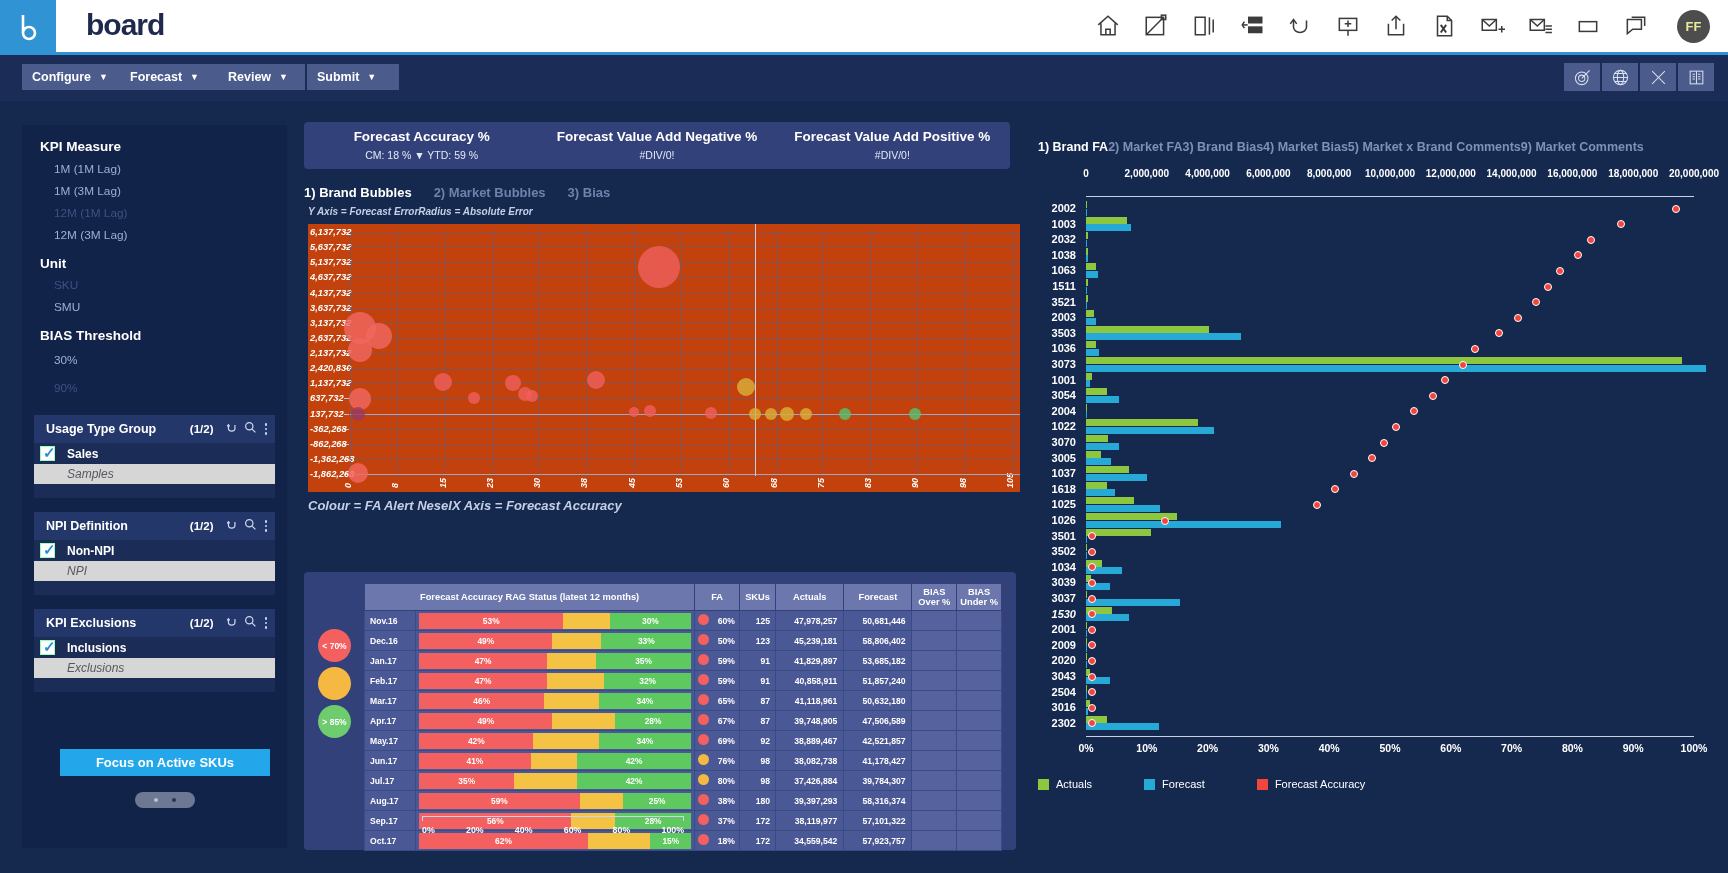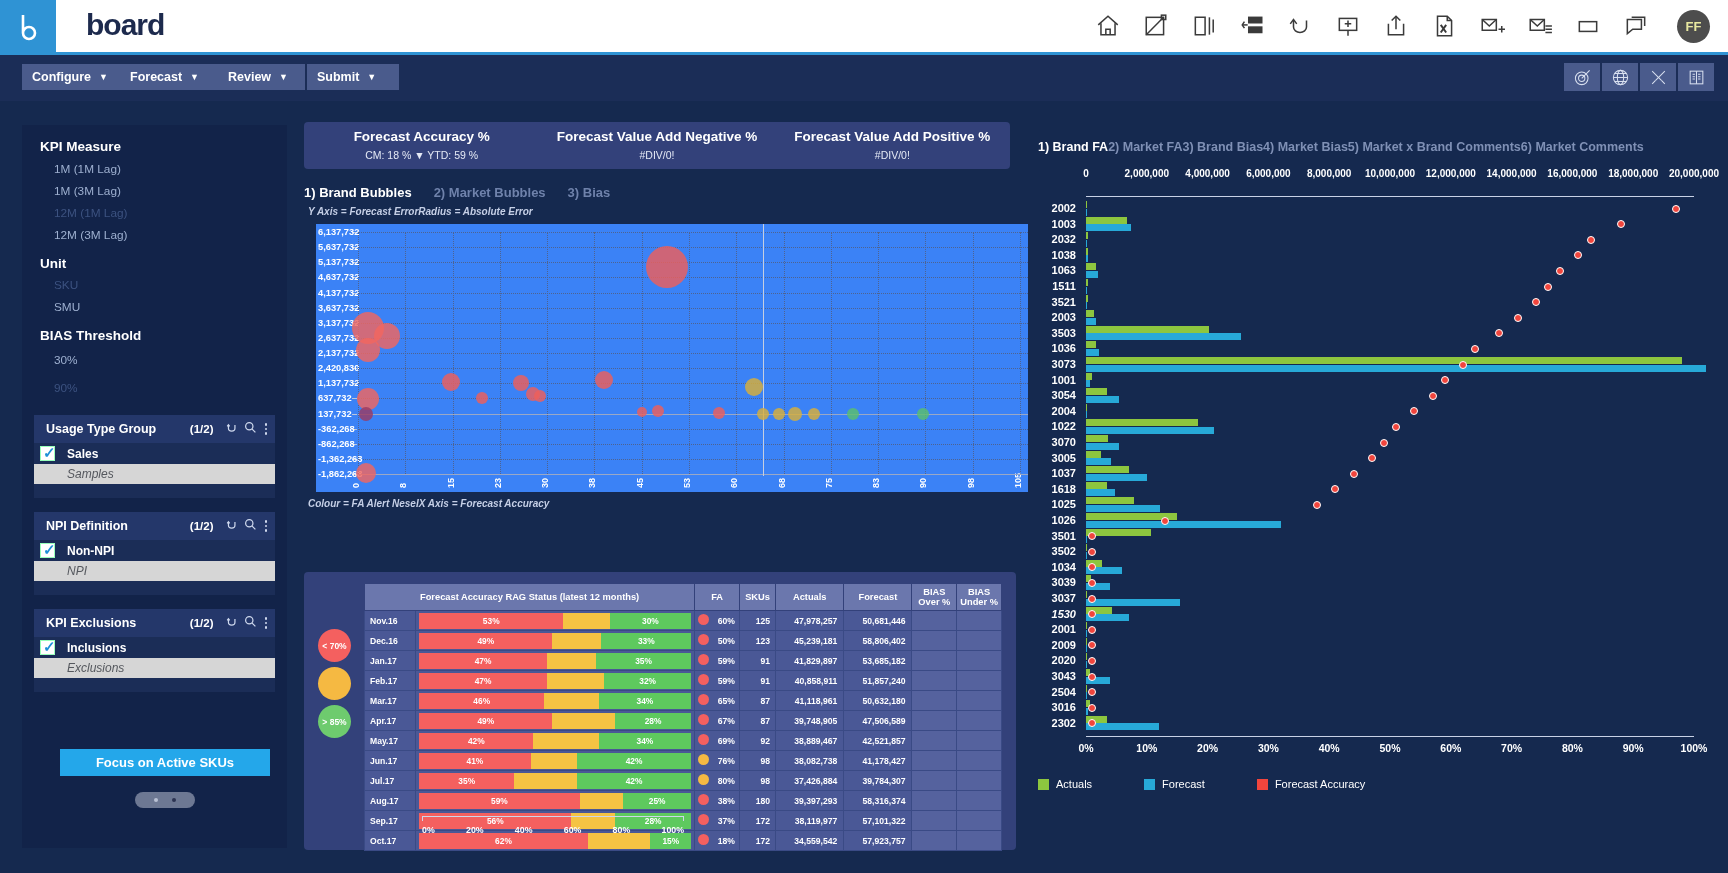--- a/index.html
+++ b/index.html
@@ -61,32 +61,32 @@
   .kpibar { position:absolute; left:304px; top:122px; width:706px; height:47px; background:#33417a; border-radius:4px;
             display:flex; }
   .kpi { flex:1; text-align:center; padding-top:7px; }
   .kpi .kt { font-size:13.5px; font-weight:bold; color:#fff; }
   .kpi .kv { font-size:10.5px; color:#e4e9f5; margin-top:5px; }
   .tabs { position:absolute; left:304px; top:185px; display:flex; gap:22px; }
   .tab { font-size:13px; color:#6f82ab; font-weight:bold; cursor:pointer; }
   .tab.active { color:#ffffff; }
   .bubblewrap { position:absolute; left:304px; top:206px; width:712px; height:305px; }
   .axnote { font-size:10px; font-style:italic; font-weight:bold; color:#c5cfe6; margin-left:4px; }
-  .plot { position:absolute; left:12px; top:18px; width:712px; height:268px; background:#3b82f6; }
+  .plot { position:absolute; left:4px; top:18px; width:712px; height:268px; background:#c2410c;font-style:italic; }
   .plot .hgrid { position:absolute; left:42px; right:0; border-top:1px dotted #4e6391; }
   .plot .vgrid { position:absolute; top:8px; bottom:18px; border-left:1px dotted #4e6391; }
   .plot .ylab { position:absolute; left:2px; font-size:9.3px; font-weight:bold; color:#fff; white-space:nowrap; }
   .plot .ytick { position:absolute; left:36px; width:5px; border-top:1px solid #b9c5de; }
   .plot .xlab { position:absolute; font-size:9px; font-weight:bold; color:#fff;
                 transform:rotate(-90deg); transform-origin:left bottom; white-space:nowrap; }
   .plot .zeroline { position:absolute; left:42px; right:0; border-top:1px solid #9aa8c6; }
   .plot .cursorline { position:absolute; top:0; bottom:16px; border-left:1px solid #c6cee0; }
   .plot .xaxis { position:absolute; left:42px; right:0; border-top:1px solid #9aa8c6; }
   .bub { position:absolute; border-radius:50%; opacity:.82; }
-  .legnote { position:absolute; left:4px; top:292px; font-size:10px; font-style:italic; font-weight:bold; color:#c5cfe6; }
+  .legnote { position:absolute; left:4px; top:292px; font-size:13px; font-style:italic; font-weight:bold; color:#c5cfe6; }
 
   
   .ragcard { position:absolute; left:304px; top:572px; width:712px; height:278px; background:#33417a; border-radius:4px; }
   .ragtable { position:absolute; left:60px; top:11px; width:638px; font-size:8.7px; border-collapse:collapse; }
   .ragtable th { background:#6b77ad; color:#fff; font-weight:bold; font-size:9.3px; border:1px solid #33417a; padding:3px 2px; }
   .ragtable td { border:1px solid #3a4a85; padding:0; height:16.6px; color:#fff; }
   .mcell { background:#4a5896; font-size:8.6px; font-weight:bold; padding-left:5px !important; width:48px; }
   .barcell { background:#4a5896; width:262px; position:relative; }
   .bars { display:flex; height:16px; margin:1.5px 3px; }
   .bars span { display:flex; align-items:center; justify-content:center; font-size:8.4px; font-weight:bold; color:#fff; }
@@ -726,21 +726,21 @@
       <span>100%</span>
     </div>
 </div>
 
 <div class="rtabs">
   <span class="rtab active">1) Brand FA</span>
   <span class="rtab">2) Market FA</span>
   <span class="rtab">3) Brand Bias</span>
   <span class="rtab">4) Market Bias</span>
   <span class="rtab">5) Market x Brand Comments</span>
-  <span class="rtab">6) Market Comments</span>
+  <span class="rtab">9) Market Comments</span>
 </div>
 
 <div class="rchart" id="rchart">
     <div class="rx" style="left: 48px;">0</div>
     <div class="rx" style="left: 108.8px;">2,000,000</div>
     <div class="rx" style="left: 169.6px;">4,000,000</div>
     <div class="rx" style="left: 230.4px;">6,000,000</div>
     <div class="rx" style="left: 291.2px;">8,000,000</div>
     <div class="rx" style="left: 352px;">10,000,000</div>
     <div class="rx" style="left: 412.8px;">12,000,000</div>

